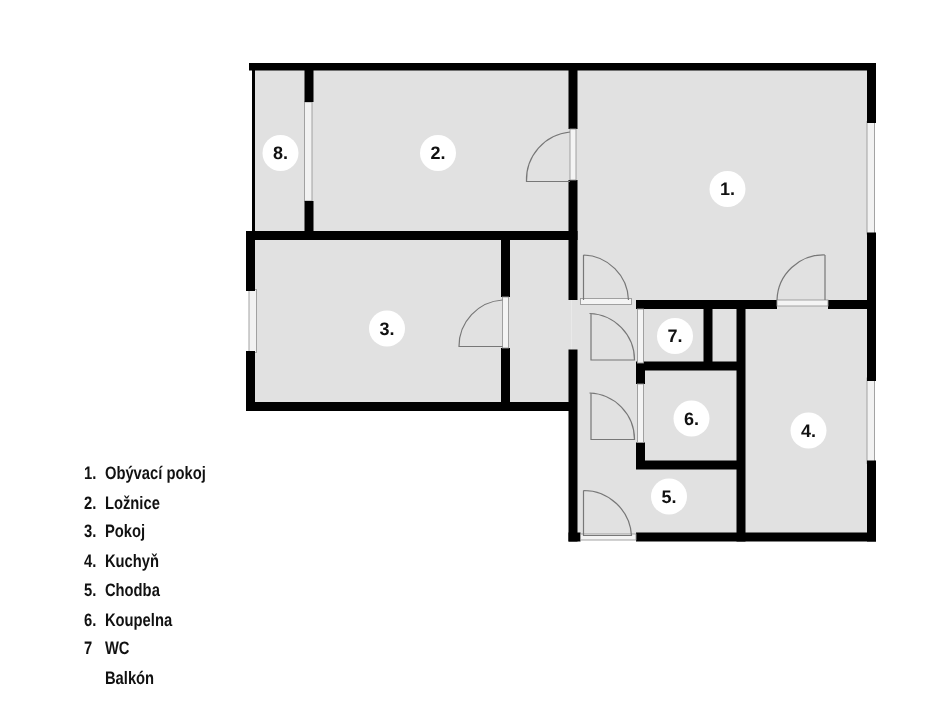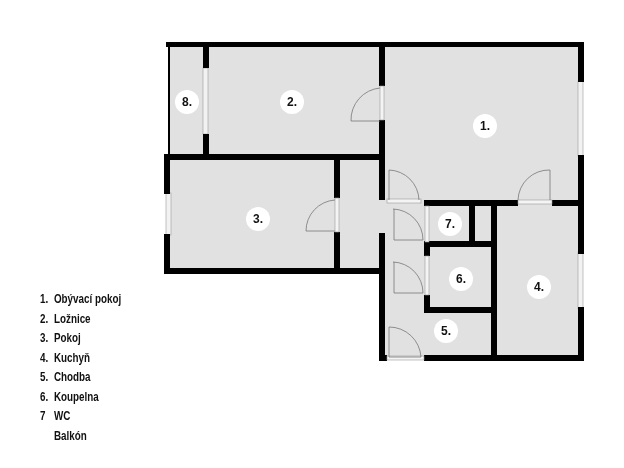--- a/index.html
+++ b/index.html
@@ -1,18 +1,18 @@
 <!DOCTYPE html>
 <html><head>
 <meta charset="utf-8">
 <style>
   html, body { margin:0; padding:0; background:#ffffff; }
   body { width:624px; height:468px; position:relative; overflow:hidden; font-family:"Liberation Sans", sans-serif; }
   #plan { position:absolute; left:0; top:0; }
-  .legend { position:absolute; left:40px; top:290px; margin:0; padding:0; list-style:none; }
+  .legend { position:absolute; left:40px; top:290px; margin:16px; padding:0; list-style:none; }
   .legend li { height:19.5px; line-height:19.5px; font-family:"Liberation Sans", sans-serif; font-weight:bold; font-size:12px; color:#111; white-space:nowrap; transform:scaleX(0.82); transform-origin:left center; }
   .legend .num { display:inline-block; width:17px; }
   .lbl { font-family:"Liberation Sans", sans-serif; font-weight:bold; font-size:12px; fill:#111; text-anchor:middle; dominant-baseline:central; }
 </style>
 </head>
 <body>
 
 <svg id="plan" width="624" height="468" viewBox="0 0 624 468" xmlns="http://www.w3.org/2000/svg">
 
   <g fill="#e1e1e1">

